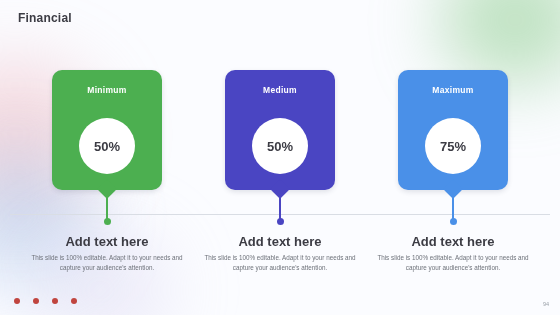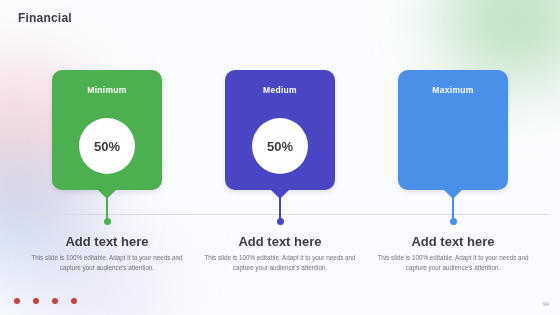--- a/index.html
+++ b/index.html
@@ -228,20 +228,23 @@
       <div class="caption">
         <div class="caption-title">Add text here</div>
         <div class="caption-body">This slide is 100% editable. Adapt it to your needs and capture your audience's attention.</div>
       </div>
     </div>
 
     <div class="col col-2">
       <div class="card-wrap">
         <div class="card" style="background:#4a90e8;">
           <div class="card-label">Maximum</div>
+          <div class="circle">
+            <span class="pct">75%</span>
+          </div>
           <div class="tail" style="background:#4a90e8;"></div>
         </div>
       </div>
       <div class="stem" style="background:#4a90e8;"></div>
       <div class="dot" style="background:#4a90e8;"></div>
       <div class="caption">
         <div class="caption-title">Add text here</div>
         <div class="caption-body">This slide is 100% editable. Adapt it to your needs and capture your audience's attention.</div>
       </div>
     </div>

